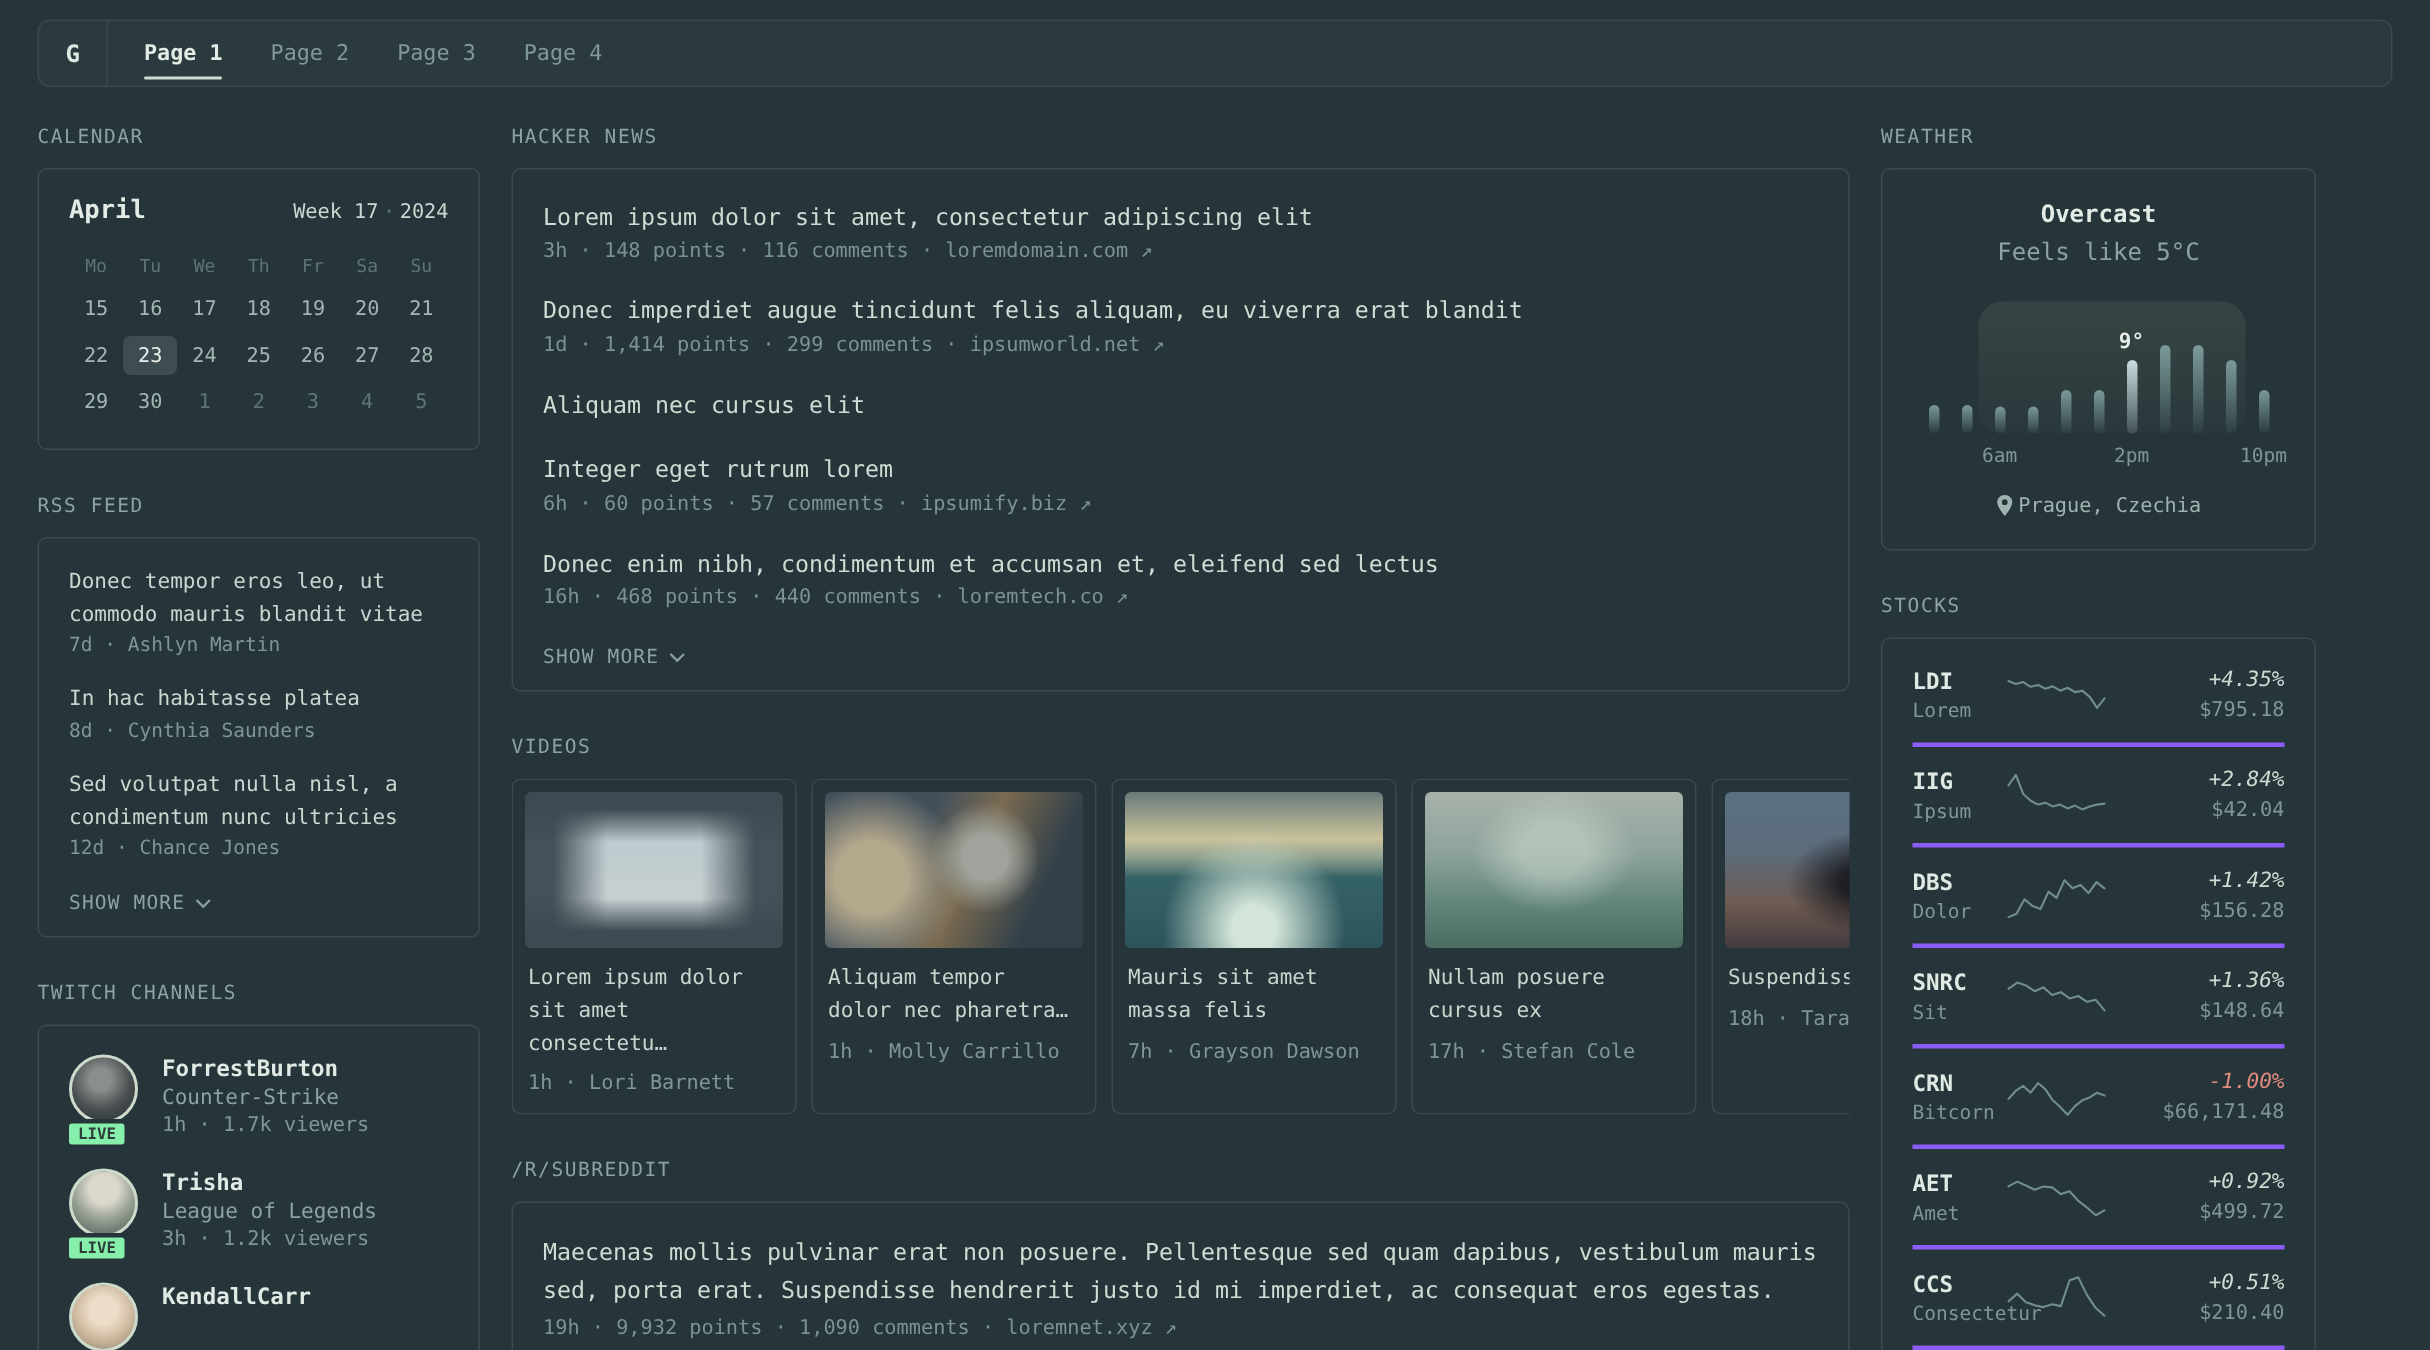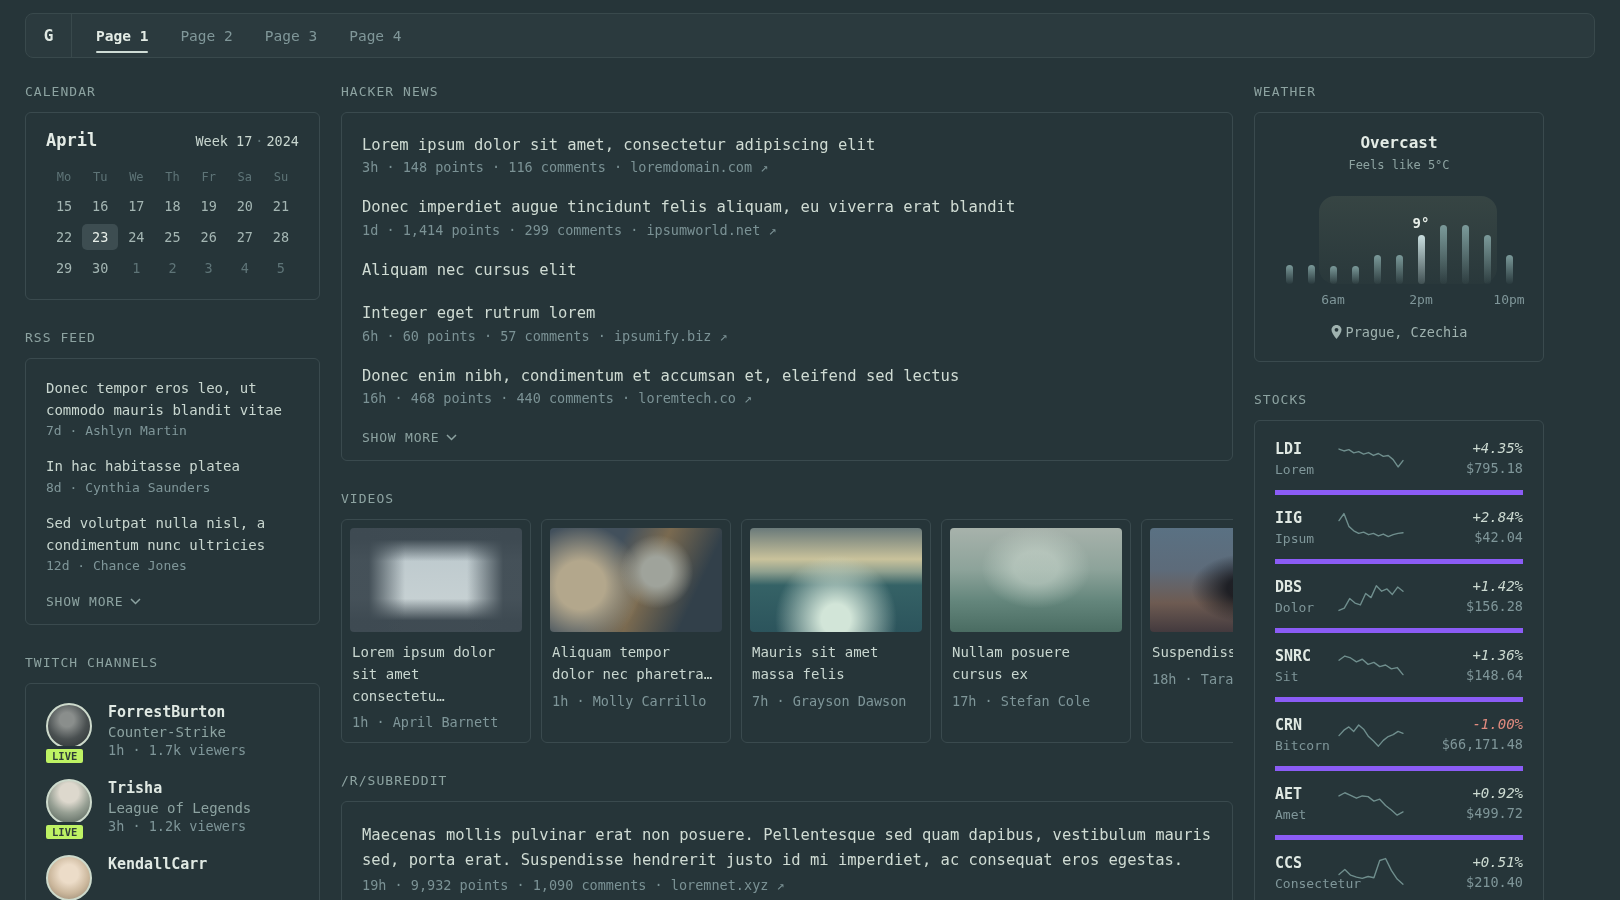--- a/index.html
+++ b/index.html
@@ -82,21 +82,21 @@
   .tw-avwrap { position:relative; width:46px; flex:none; }
   .tw-av {
     width:46px; height:46px; border-radius:50%;
     border:2px solid #cddacc;
   }
   .av1{background:radial-gradient(circle at 45% 35%, #8a8e8c 0 20%, #4a5051 55%, #262c2e 100%);}
   .av2{background:radial-gradient(circle at 50% 28%, #ddd8cd 0 26%, #97a094 55%, #4c5a52 100%);}
   .av3{background:radial-gradient(circle at 50% 40%, #ecdcc8 0 28%, #cbb79c 60%, #8d7d69 100%);}
   .tw-live {
     position:absolute; left:-3px; bottom:-8px;
-    background:#bef264; color:#2e3d38; font-size:10.5px; font-weight:bold;
+    background:#86efac; color:#2e3d38; font-size:10.5px; font-weight:bold;
     padding:1px 6px; border-radius:5px; border:3px solid #263539;
   }
   .tw-name { color:#e0e9e3; font-size:15px; font-weight:bold; }
   .tw-game { color:#8da3a1; font-size:14px; margin-top:3px; }
   .tw-meta { color:#7f9699; font-size:13.5px; margin-top:2px; }
 
   
   .hn { padding:21px 20px 14px; }
   .hn-item { margin-bottom:21px; }
   .hn-title { color:#cfdbd3; font-size:15.5px; line-height:1.45; cursor:pointer; white-space:nowrap; }
@@ -127,21 +127,21 @@
   .vid-meta { color:#7f9699; font-size:13.5px; margin-top:7px; padding:0 2px; }
 
   
   .sub { padding:21px 20px; }
   .sub-title { color:#cfdbd3; font-size:15.5px; line-height:1.6; cursor:pointer; }
   .sub-meta { color:#7b9295; font-size:13.5px; margin-top:4px; }
 
   
   .wx { padding:20px 20px 18px; text-align:center; }
   .wx-cond { color:#e3ebe5; font-size:16px; font-weight:bold; }
-  .wx-feels { color:#8da3a1; font-size:12px; margin-top:6px; }
+  .wx-feels { color:#8da3a1; font-size:16px; margin-top:6px; }
   .wx-chart {
     position:relative; height:88px; margin:24px auto 0;
     width:227px;
     display:flex; align-items:flex-end; justify-content:space-between;
   }
   .wx-day {
     position:absolute; top:0; bottom:0; left:33px; right:16px;
     background:linear-gradient(rgba(199,207,158,.10), rgba(199,207,158,.02));
     border-radius:16px;
   }
@@ -161,21 +161,21 @@
   .wx-slot { width:7px; flex:none; display:flex; justify-content:center; }
   .wx-slot span { color:#7f9699; font-size:13px; white-space:nowrap; }
   .wx-loc {
     margin-top:16px; display:inline-flex; align-items:center; gap:4px;
     color:#9fb2af; font-size:13.5px;
   }
   .pin { display:inline-block; width:11px; height:14px; }
 
   
   .stk { padding:5px 20px; }
-  .stk-row { display:flex; align-items:center; padding:13px 0; border-top:5px solid #8b5cf6; cursor:pointer; }
+  .stk-row { display:flex; align-items:center; padding:13px 0; border-top:3px solid #8b5cf6; cursor:pointer; }
   .stk-row:first-child { border-top:none; }
   .stk-id { flex:1; min-width:0; }
   .stk-sym { color:#e0e9e3; font-size:15px; font-weight:bold; }
   .stk-name { color:#7f9699; font-size:13px; margin-top:4px; }
   .stk-spark { width:68px; height:38px; flex:none; margin:0 8px; }
   .stk-spark svg { display:block; }
   .stk-right { width:110px; flex:none; text-align:right; }
   .stk-chg { font-size:14px; color:#cddbd2;font-style:italic; }
   .stk-chg.neg { color:#e18b7f; }
   .stk-price { color:#7f9699; font-size:13.5px; margin-top:4px; }
@@ -338,21 +338,21 @@
           </div>
         </div>
       </div>
 
       <div class="sect">
         <div class="sect-title">VIDEOS</div>
         <div class="vid-row">
           <div class="vid-card">
             <div class="vid-thumb th1"></div>
             <div class="vid-title">Lorem ipsum dolor sit amet consectetu…</div>
-            <div class="vid-meta">1h · April Barnett</div>
+            <div class="vid-meta">1h · Lori Barnett</div>
           </div>
           <div class="vid-card">
             <div class="vid-thumb th2"></div>
             <div class="vid-title">Aliquam tempor dolor nec pharetra…</div>
             <div class="vid-meta">1h · Molly Carrillo</div>
           </div>
           <div class="vid-card">
             <div class="vid-thumb th3"></div>
             <div class="vid-title">Mauris sit amet massa felis</div>
             <div class="vid-meta">7h · Grayson Dawson</div>

